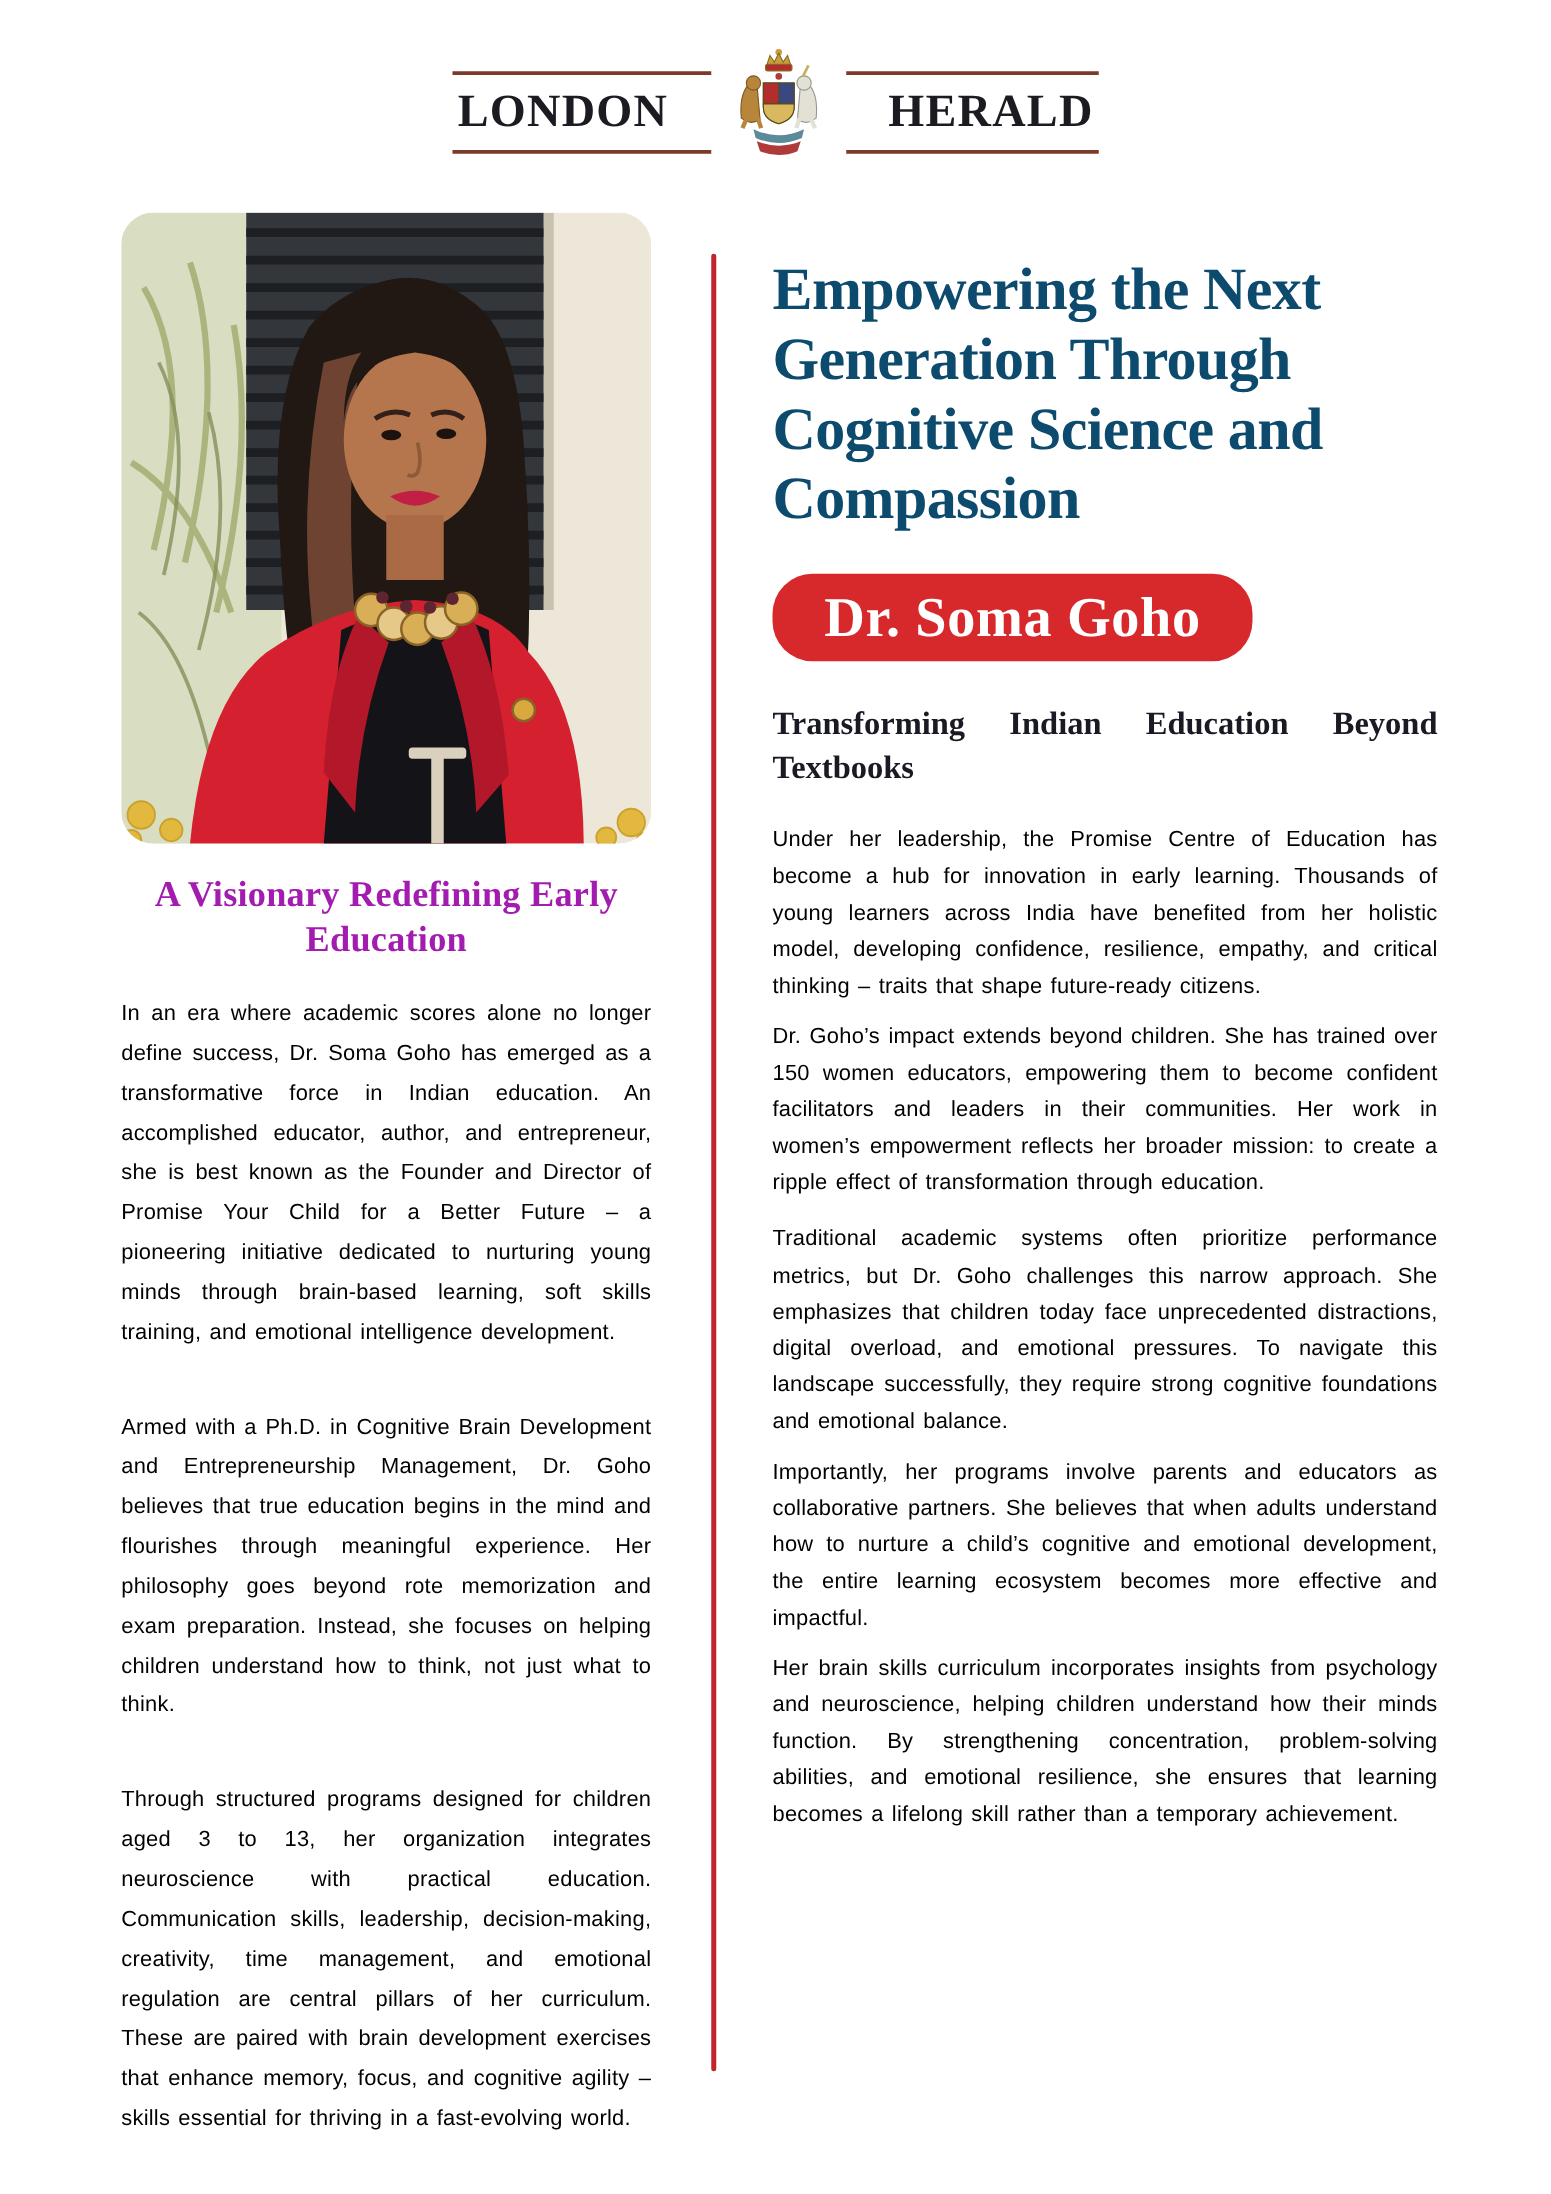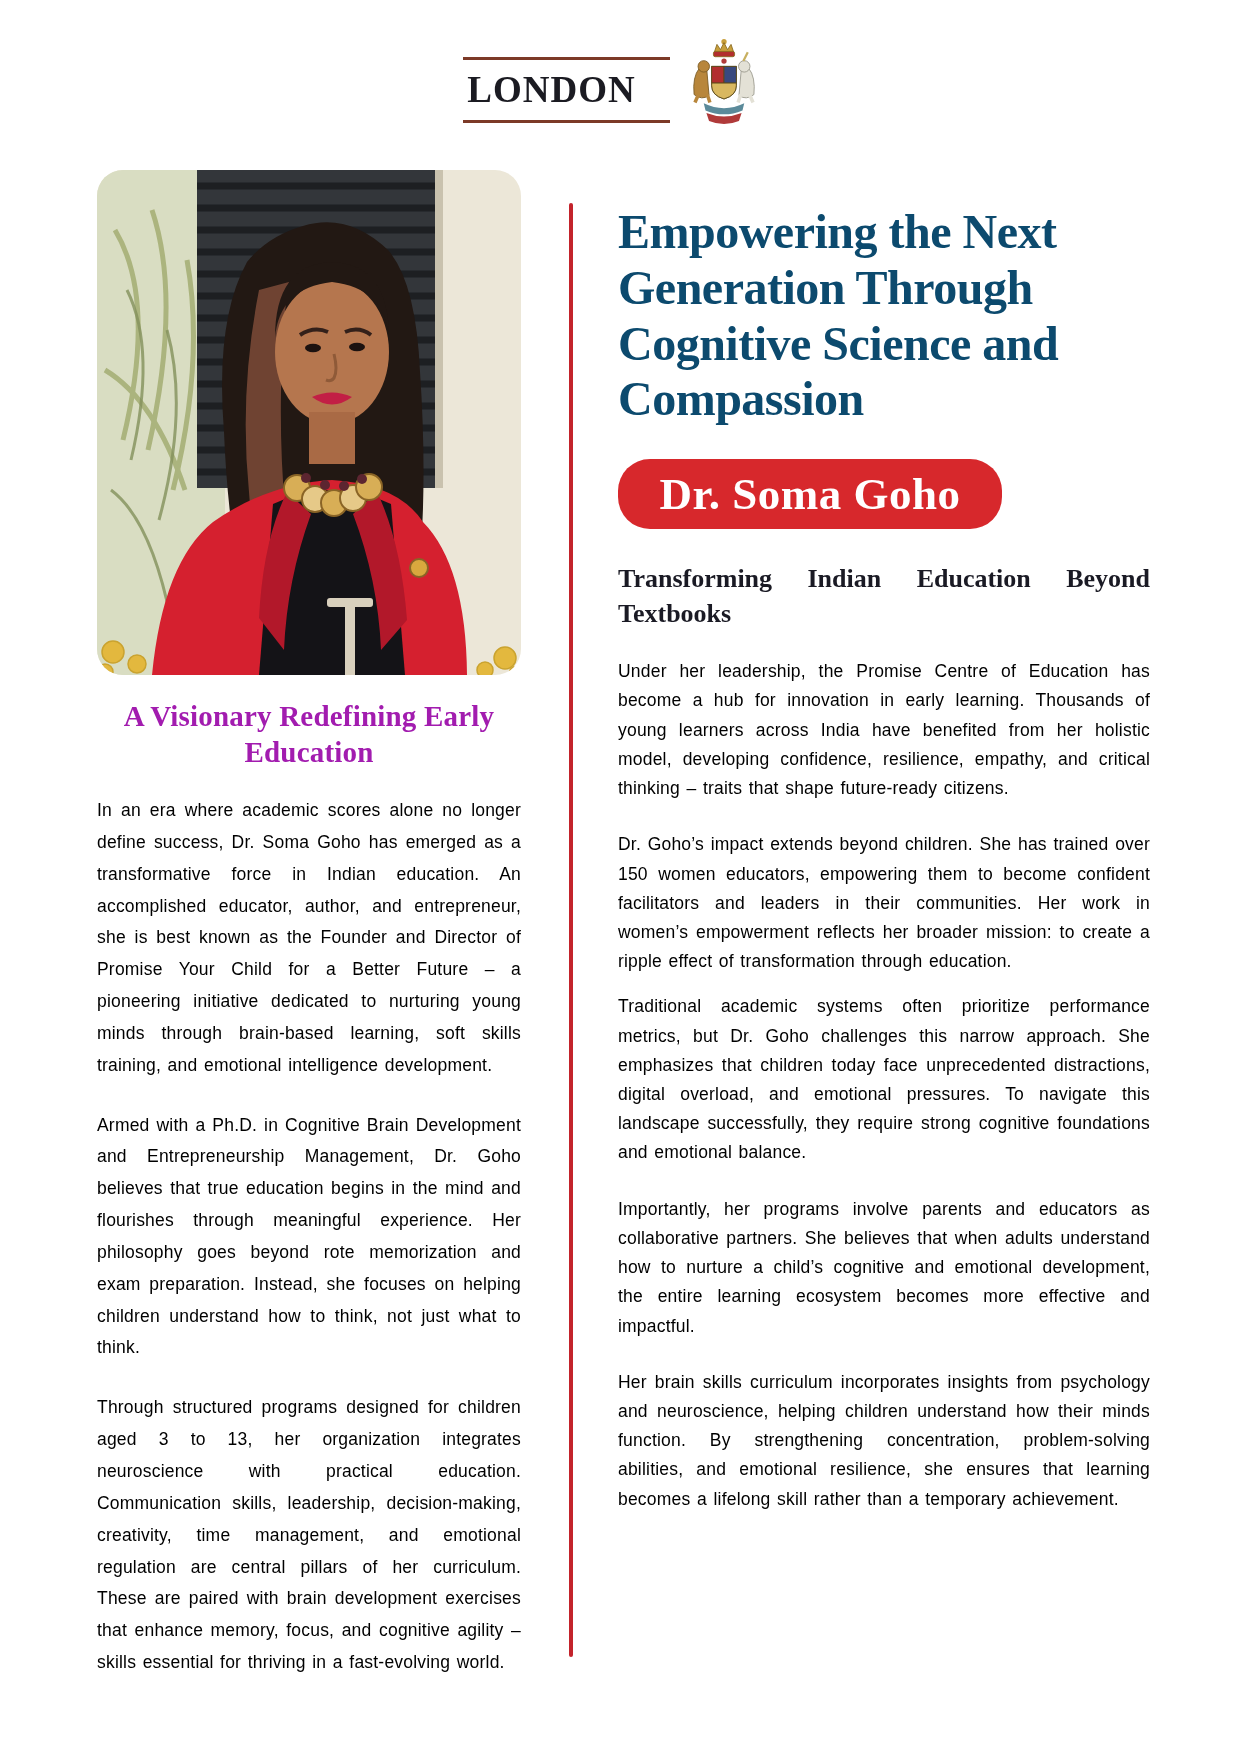--- a/index.html
+++ b/index.html
@@ -61,23 +61,23 @@
     margin:28px auto 0 auto;max-width:470px;text-align:center;
     font-family:"Liberation Serif",serif;font-weight:bold;
     font-size:26px;line-height:1.28;color:#1a1a24;
   }
 
   
   .body-par{
     text-align:justify;color:#000000;margin:0;
     letter-spacing:0.2px;word-spacing:1.5px;
   }
-  .left-col .body-par{font-size:17.5px;line-height:1.82;margin-top:28px;}
+  .left-col .body-par{font-size:17.5px;line-height:1.82;margin-top:44px;}
   .left-col .body-par.first{margin-top:18px;}
-  .right-col .body-par{font-size:17.5px;line-height:1.67;margin-top:27px;}
+  .right-col .body-par{font-size:17.5px;line-height:1.67;margin-top:11px;}
   .right-col .body-par.first{margin-top:16px;}
 </style>
 </head>
 <body>
 
 <div class="page">
 
   <header class="masthead">
     <div class="mast-word mast-left">LONDON</div>
 
@@ -108,20 +108,21 @@
           <rect x="36" y="32" width="14" height="19" fill="#b22e2e"></rect>
           <rect x="50" y="32" width="14" height="19" fill="#39497f"></rect>
           <path d="M36 51 h28 v3 q0 11 -14 15 q-14 -4 -14 -15 Z" fill="#d9b860"></path>
         </g>
 
         <path d="M27 74 q23 11 46 0 l-2 8 q-21 9 -42 0 Z" fill="#5b8a9a"></path>
         <path d="M30 85 q20 8 40 0 l-3 9 q-17 7 -34 0 Z" fill="#b03a3a"></path>
       </svg>
     </span>
 
+    <div class="mast-word mast-right">HERALD</div>
   </header>
 
   <div class="divider"></div>
 
   <section class="left-col">
 
     <span class="photo">
       <svg width="424" height="505" viewBox="0 0 424 505" preserveAspectRatio="none" aria-hidden="true">
 
         <rect width="424" height="505" fill="#ece7d8"></rect>

